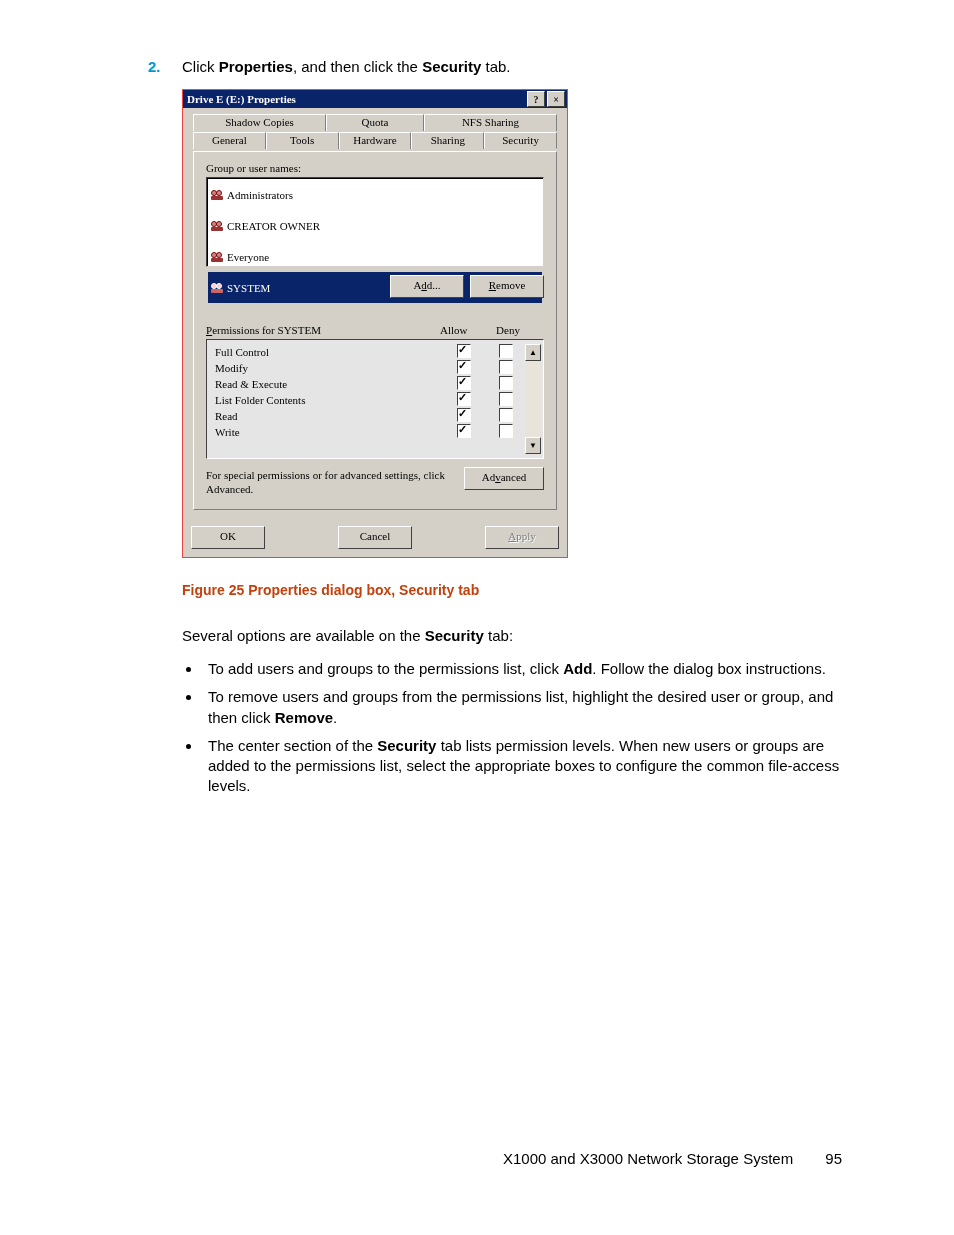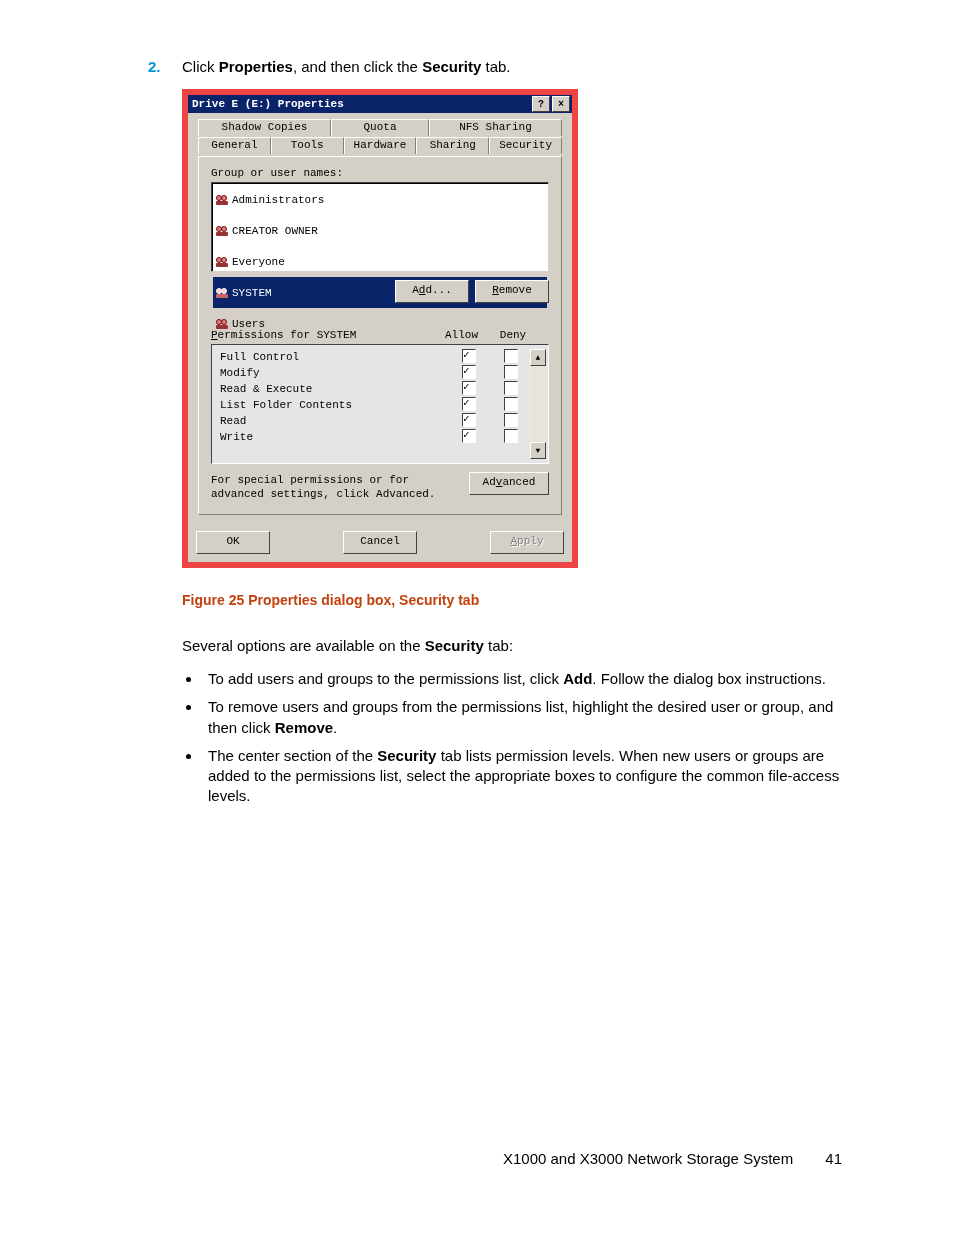--- a/index.html
+++ b/index.html
@@ -62,22 +62,22 @@
   }
   .footer .pgnum {
     margin-left: 28px;
   }
   
   .dlg {
     position: relative;
     margin-left: 34px;
     width: 384px;
     background: #d4d0c8;
-    border: 6px solid #ef4444;
-    font-family: Liberation Mono, monospace;
+    border: 1px solid #ef4444;
+    font-family: Liberation Serif, serif;
     font-size: 11px;
     color: #000;
   }
   .title-bar {
     background: #0a246a;
     color: #fff;
     height: 18px;
     display: flex;
     align-items: center;
     padding: 0 2px 0 4px;
@@ -335,30 +335,20 @@
           <div class="grp-item sel">
             <span class="grp-ico">
                 <svg width="14" height="12">
                   <circle cx="4" cy="4" r="2.5" fill="#fcc" stroke="#fff"></circle>
                   <circle cx="9" cy="4" r="2.5" fill="#fcc" stroke="#fff"></circle>
                   <rect x="1" y="7" width="12" height="4" fill="#c66" rx="1"></rect>
                 </svg>
               </span>
             <span>SYSTEM</span>
           </div>
-          <div class="grp-item">
-            <span class="grp-ico">
-                <svg width="14" height="12">
-                  <circle cx="4" cy="4" r="2.5" fill="#c88" stroke="#800"></circle>
-                  <circle cx="9" cy="4" r="2.5" fill="#c88" stroke="#800"></circle>
-                  <rect x="1" y="7" width="12" height="4" fill="#933" rx="1"></rect>
-                </svg>
-              </span>
-            <span>Users</span>
-          </div>
         </div>
 
         <div class="btnrow">
           <div class="btn"><span>A<u>d</u>d...</span></div>
           <div class="btn"><span><u>R</u>emove</span></div>
         </div>
 
         <div class="perm-head">
           <span class="phlabel"><u>P</u>ermissions for <span>SYSTEM</span></span>
           <span class="phcol">Allow</span>
@@ -429,14 +419,14 @@
   <ul class="list">
     <li><span>To add users and groups to the permissions list, click </span><b>Add</b><span>. Follow the dialog box instructions.</span></li>
     <li><span>To remove users and groups from the permissions list, highlight the desired user or group, and then click </span><b>Remove</b><span>.</span></li>
     <li><span>The center section of the </span><b>Security</b><span> tab lists permission levels. When new users or groups are added to the permissions list, select the appropriate boxes to configure the common file-access levels.</span></li>
   </ul>
 
 </div>
 
 <div class="footer">
   <span>X1000 and X3000 Network Storage System</span>
-  <span class="pgnum">41</span>
+  <span class="pgnum">95</span>
 </div>
 
 </body></html>

